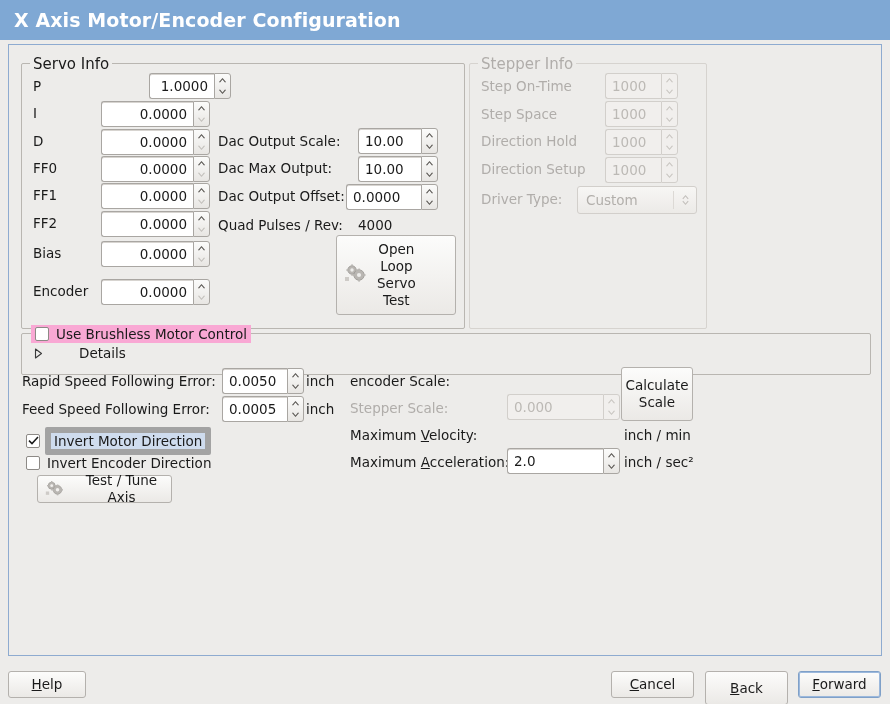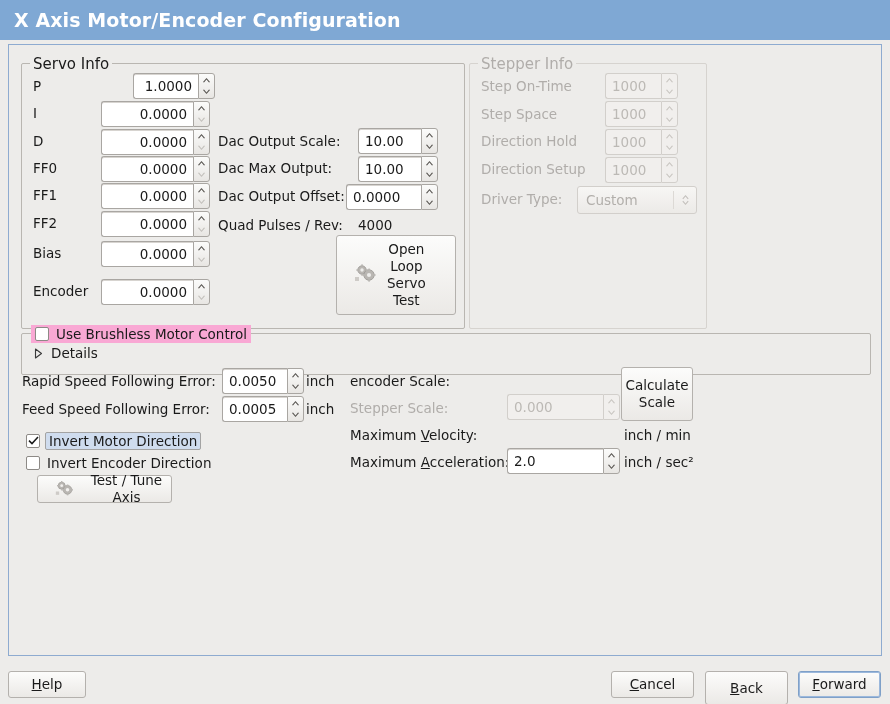--- a/index.html
+++ b/index.html
@@ -160,42 +160,42 @@
     justify-content: center;
     font-size: 13.5px;
     color: #1a1a1a;
     cursor: default;
   }
   .btn.focus {
     border-color: #7fa0c8;
     box-shadow: 0 0 0 1px #9bb8dc inset;
   }
   .btn .blabel { text-align: center; line-height: 17px; }
-  .btn.lefticon { justify-content: flex-start; padding-left: 16px; }
+  .btn.lefticon { justify-content: flex-start; padding-left: 6px; }
 
   
   .chk {
     position: absolute;
     display: flex;
     align-items: center;
     white-space: nowrap;
   }
   .chkbox {
     width: 14px; height: 14px;
     background: #ffffff;
     border: 1px solid #8d8a86;
     border-radius: 2px;
     box-sizing: border-box;
     display: flex; align-items: center; justify-content: center;
     flex: 0 0 14px;
   }
   .chk .ctxt { margin-left: 7px; }
   .chk .ctxt.hl {
     background: #cfdcee;
-    border: 1px solid #a3a3a3;
+    border: 6px solid #a3a3a3;
     border-radius: 2px;
     padding: 0 3px;
     margin-left: 5px;
   }
 
   
   .expander {
     position: absolute;
     display: flex;
     align-items: center;
@@ -224,21 +224,21 @@
 
   <div class="lbl" style="left:24px; top:33px;">P</div>
   <div class="lbl" style="left:24px; top:60px;">I</div>
   <div class="lbl" style="left:24px; top:88px;">D</div>
   <div class="lbl" style="left:24px; top:115px;">FF0</div>
   <div class="lbl" style="left:24px; top:142px;">FF1</div>
   <div class="lbl" style="left:24px; top:170px;">FF2</div>
   <div class="lbl" style="left:24px; top:200px;">Bias</div>
   <div class="lbl" style="left:24px; top:238px;">Encoder</div>
 
-  <div class="spin ralign" style="left:88px; top:28px; width:118px;padding-left:36px;">
+  <div class="spin ralign" style="left:104px; top:28px; width:118px;padding-left:36px;">
     <div class="ent">1.0000</div>
     <div class="btns">
       <div class="ar up">
           <svg width="9" height="6" viewBox="0 0 9 6">
             <path d="M4.5 1 L8 5 L7 5.6 L4.5 2.6 L2 5.6 L1 5 Z" fill="#55524e"></path>
           </svg>
         </div>
       <div class="ar dn">
           <svg width="9" height="6" viewBox="0 0 9 6">
             <path d="M4.5 5 L1 1 L2 0.4 L4.5 3.4 L7 0.4 L8 1 Z" fill="#55524e"></path>
@@ -517,21 +517,21 @@
       </svg>
     </span>
   </div>
 
   <div class="frame" style="left:12px; top:288px; width:850px; height:42px;">
   </div>
   <div class="chk" style="left:22px; top:280px; background:#f9a8d4; padding:0 4px; height:18px;">
     <span class="chkbox"></span>
     <span class="ctxt bold">Use Brushless Motor Control</span>
   </div>
-  <div class="expander" style="left:22px; top:298px; height:20px;">
+  <div class="expander" style="left:22px; top:298px; height:20px;gap:28px;">
     <span class="tri">
       <svg width="9" height="11" viewBox="0 0 9 11">
           <path d="M1.5 1 L7.5 5.5 L1.5 10 Z" fill="none" stroke="#3a3a3a" stroke-width="1.1" stroke-linejoin="round"></path>
         </svg>
     </span>
     <span class="etxt">Details</span>
   </div>
 
   <div class="lbl" style="left:13px; top:328px;">Rapid Speed Following Error:</div>
   <div class="spin" style="left:213px; top:323px; width:82px;">

